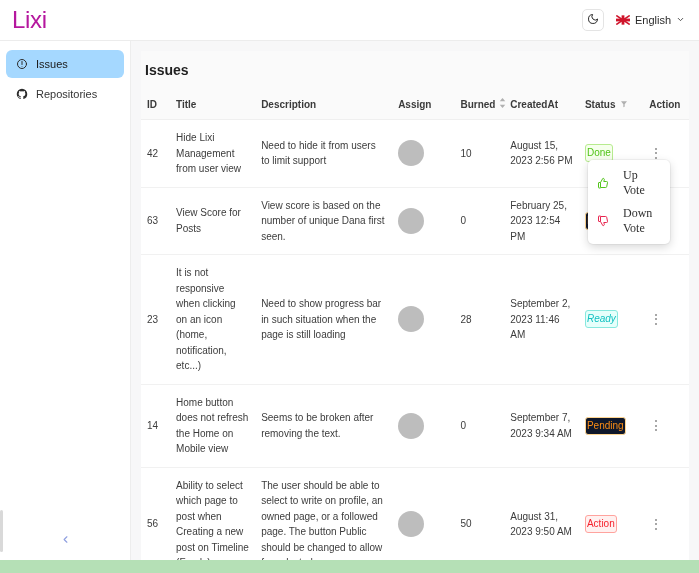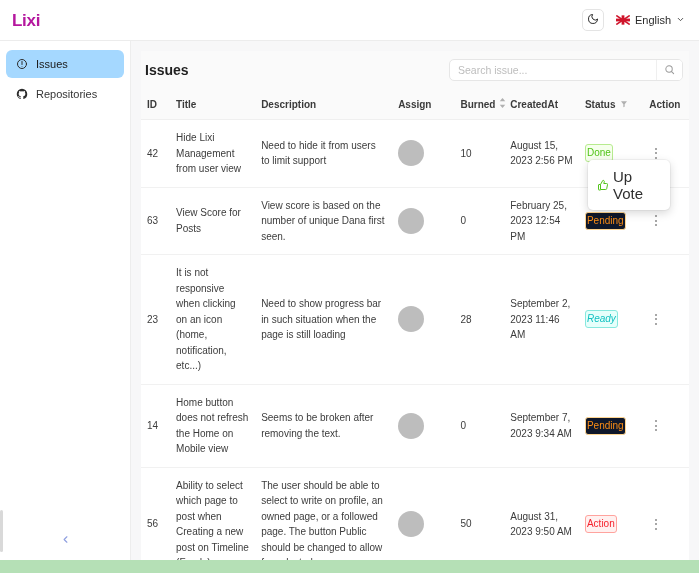--- a/index.html
+++ b/index.html
@@ -12,21 +12,21 @@
   #app { position: relative; width: 699px; height: 573px; background:#f5f6f7; }
 
   
   .topbar {
     position:absolute; top:0; left:0; width:699px; height:41px;
     background:#ffffff; border-bottom:1px solid #ececec;
     display:flex; align-items:center; justify-content:space-between;
     padding: 0 14px 0 12px;
     z-index: 20;
   }
-  .logo { font-size:17px; font-weight:bold; letter-spacing:-0.3px; line-height:1; }
+  .logo { font-size:24px; font-weight:normal; letter-spacing:-0.3px; line-height:1; }
   .topbar-right { display:flex; align-items:center; gap:12px; }
   .theme-btn {
     width:22px; height:22px; border:1px solid #e4e4e4; border-radius:5px;
     background:#fff; display:flex; align-items:center; justify-content:center;
     cursor:pointer;
   }
   .lang { display:flex; align-items:center; gap:5px; font-size:11px; color:#2b2b2b; cursor:pointer; }
   .flag { width:14px; height:10px; display:block; border-radius:1px; }
   .chev-d { display:block; }
 
@@ -112,22 +112,22 @@
   .kebab i { width:2px; height:2px; border-radius:50%; background:#8a8a8a; display:block; }
 
   
   .dropdown {
     position:absolute; top:160px; left:588px; width:82px;
     background:#ffffff; border-radius:5px;
     box-shadow: 0 3px 10px rgba(0,0,0,0.16), 0 0 0 1px rgba(0,0,0,0.04);
     padding:4px 0; z-index:30;
   }
   .dd-item {
-    display:flex; align-items:center; gap:4px;
-    padding:4px 8px; font-size:15px; color:#2f2f2f; cursor:pointer;
+    display:flex; align-items:center; gap:14px;
+    padding:4px 8px; font-size:12px; color:#2f2f2f; cursor:pointer;font-family:Liberation Serif, serif;
   }
   .dd-icon { width:13px;height:13px;display:flex;align-items:center;justify-content:center;flex:0 0 13px; }
 
   .bottom-strip { position:absolute; left:0; top:560px; width:699px; height:13px; background:#b5e0b6; }
   .edge-left { position:absolute; left:0; top:41px; width:3px; height:519px; background:#ffffff; }
   .scroll-hint { position:absolute; left:0; top:510px; width:3px; height:42px; background:#d9d9d9; border-radius:2px; }
 </style>
 </head>
 <body>
 
@@ -193,31 +193,20 @@
     </div>
   </div>
   <div class="edge-left"></div>
   <div class="scroll-hint"></div>
 
   <div class="main">
     <div class="panel">
 
       <div class="panel-head">
         <div class="panel-title">Issues</div>
-        <div class="search-wrap">
-          <input class="search-input" type="text" placeholder="Search issue..." style="">
-          <div class="search-btn">
-            <span>
-              <svg width="11" height="11" viewBox="0 0 24 24" fill="none" stroke="#9a9a9a" stroke-width="2.2" stroke-linecap="round">
-                <circle cx="11" cy="11" r="7"></circle>
-                  <line x1="16.5" y1="16.5" x2="21" y2="21"></line>
-              </svg>
-            </span>
-          </div>
-        </div>
       </div>
 
       <div class="table-card">
         <table>
           <colgroup>
             <col class="col-id">
               <col class="col-title">
               <col class="col-desc">
               <col class="col-assign">
             <col class="col-burned">
@@ -380,16 +369,25 @@
   <div class="dropdown">
     <div class="dd-item">
       <span class="dd-icon">
         <svg width="12" height="12" viewBox="0 0 24 24" fill="none" stroke="#52c41a" stroke-width="2" stroke-linejoin="round">
           <path d="M7 22H4a1 1 0 0 1-1-1v-9a1 1 0 0 1 1-1h3"></path>
           <path d="M7 11l4.5-8a2.2 2.2 0 0 1 3 2.8L13.5 9H19a2 2 0 0 1 2 2.4l-1.6 8A2 2 0 0 1 17.4 21H7z"></path>
         </svg>
       </span>
       <span>Up Vote</span>
     </div>
+    <div class="dd-item">
+      <span class="dd-icon">
+        <svg width="12" height="12" viewBox="0 0 24 24" fill="none" stroke="#e8254f" stroke-width="2" stroke-linejoin="round">
+          <path d="M7 2H4a1 1 0 0 0-1 1v9a1 1 0 0 0 1 1h3"></path>
+          <path d="M7 13l4.5 8a2.2 2.2 0 0 0 3-2.8L13.5 15H19a2 2 0 0 0 2-2.4l-1.6-8A2 2 0 0 0 17.4 3H7z"></path>
+        </svg>
+      </span>
+      <span>Down Vote</span>
+    </div>
   </div>
 
   <div class="bottom-strip"></div>
 </div>
 
 </body></html>

